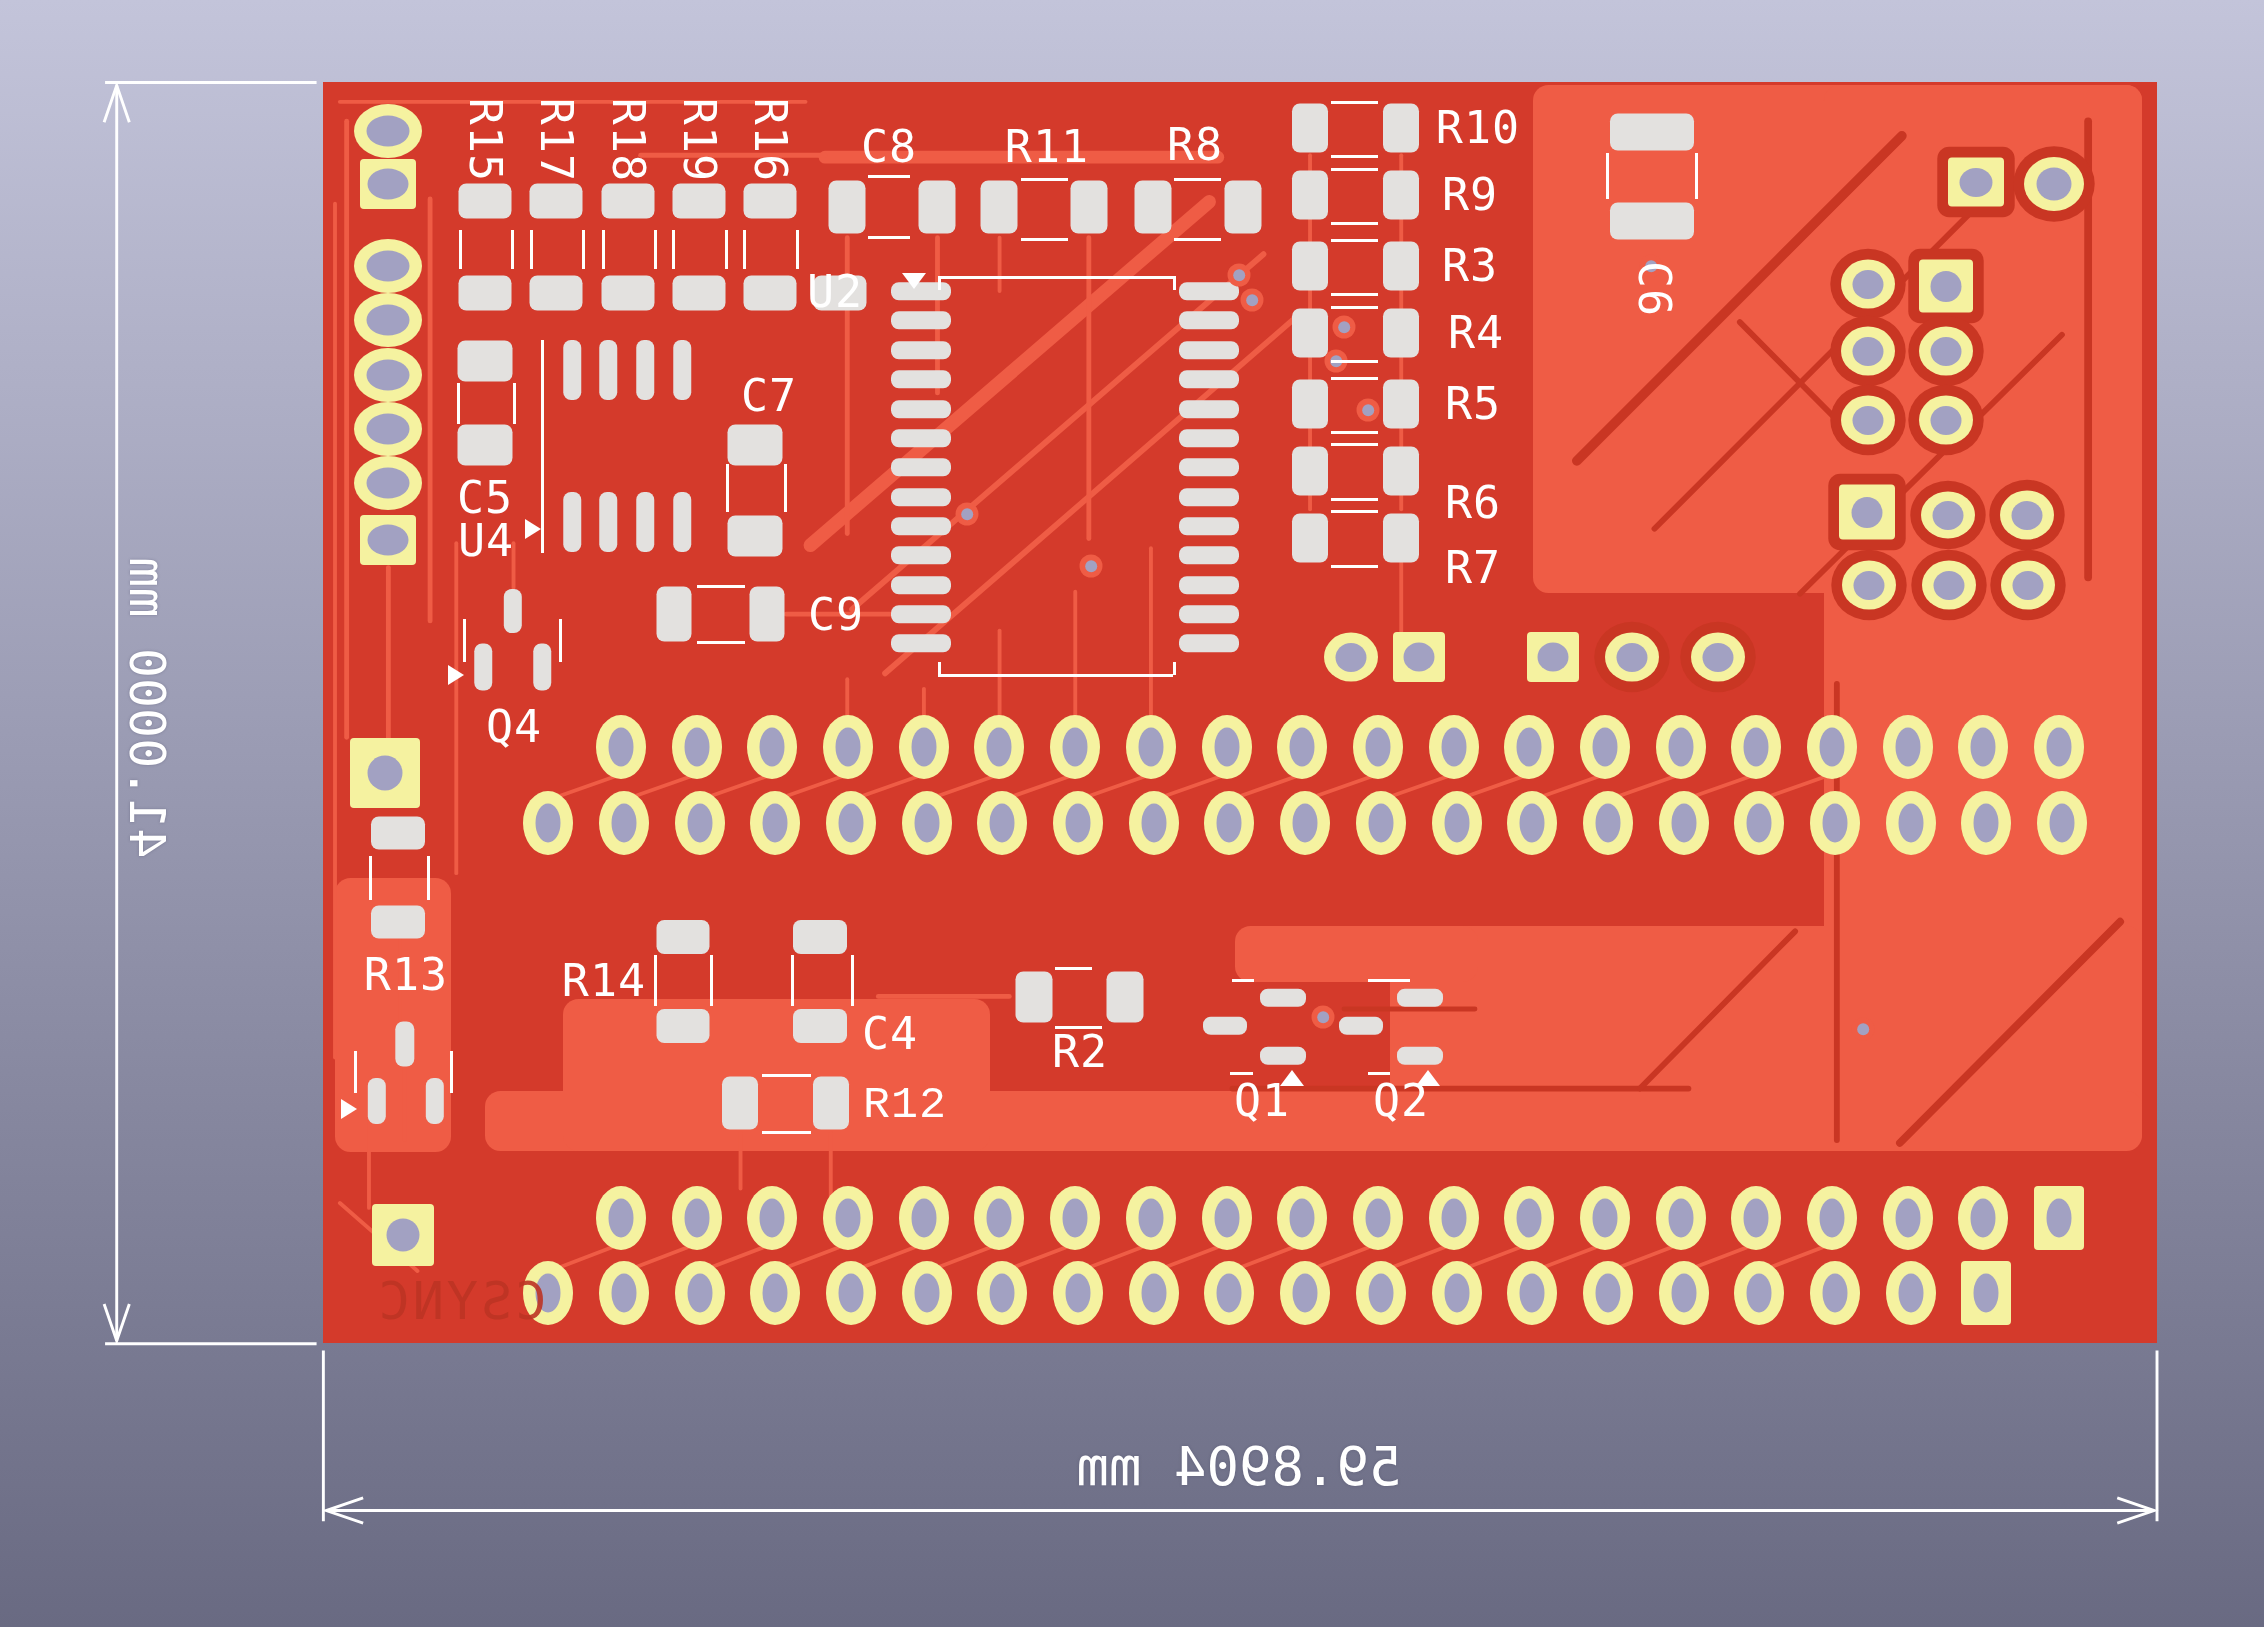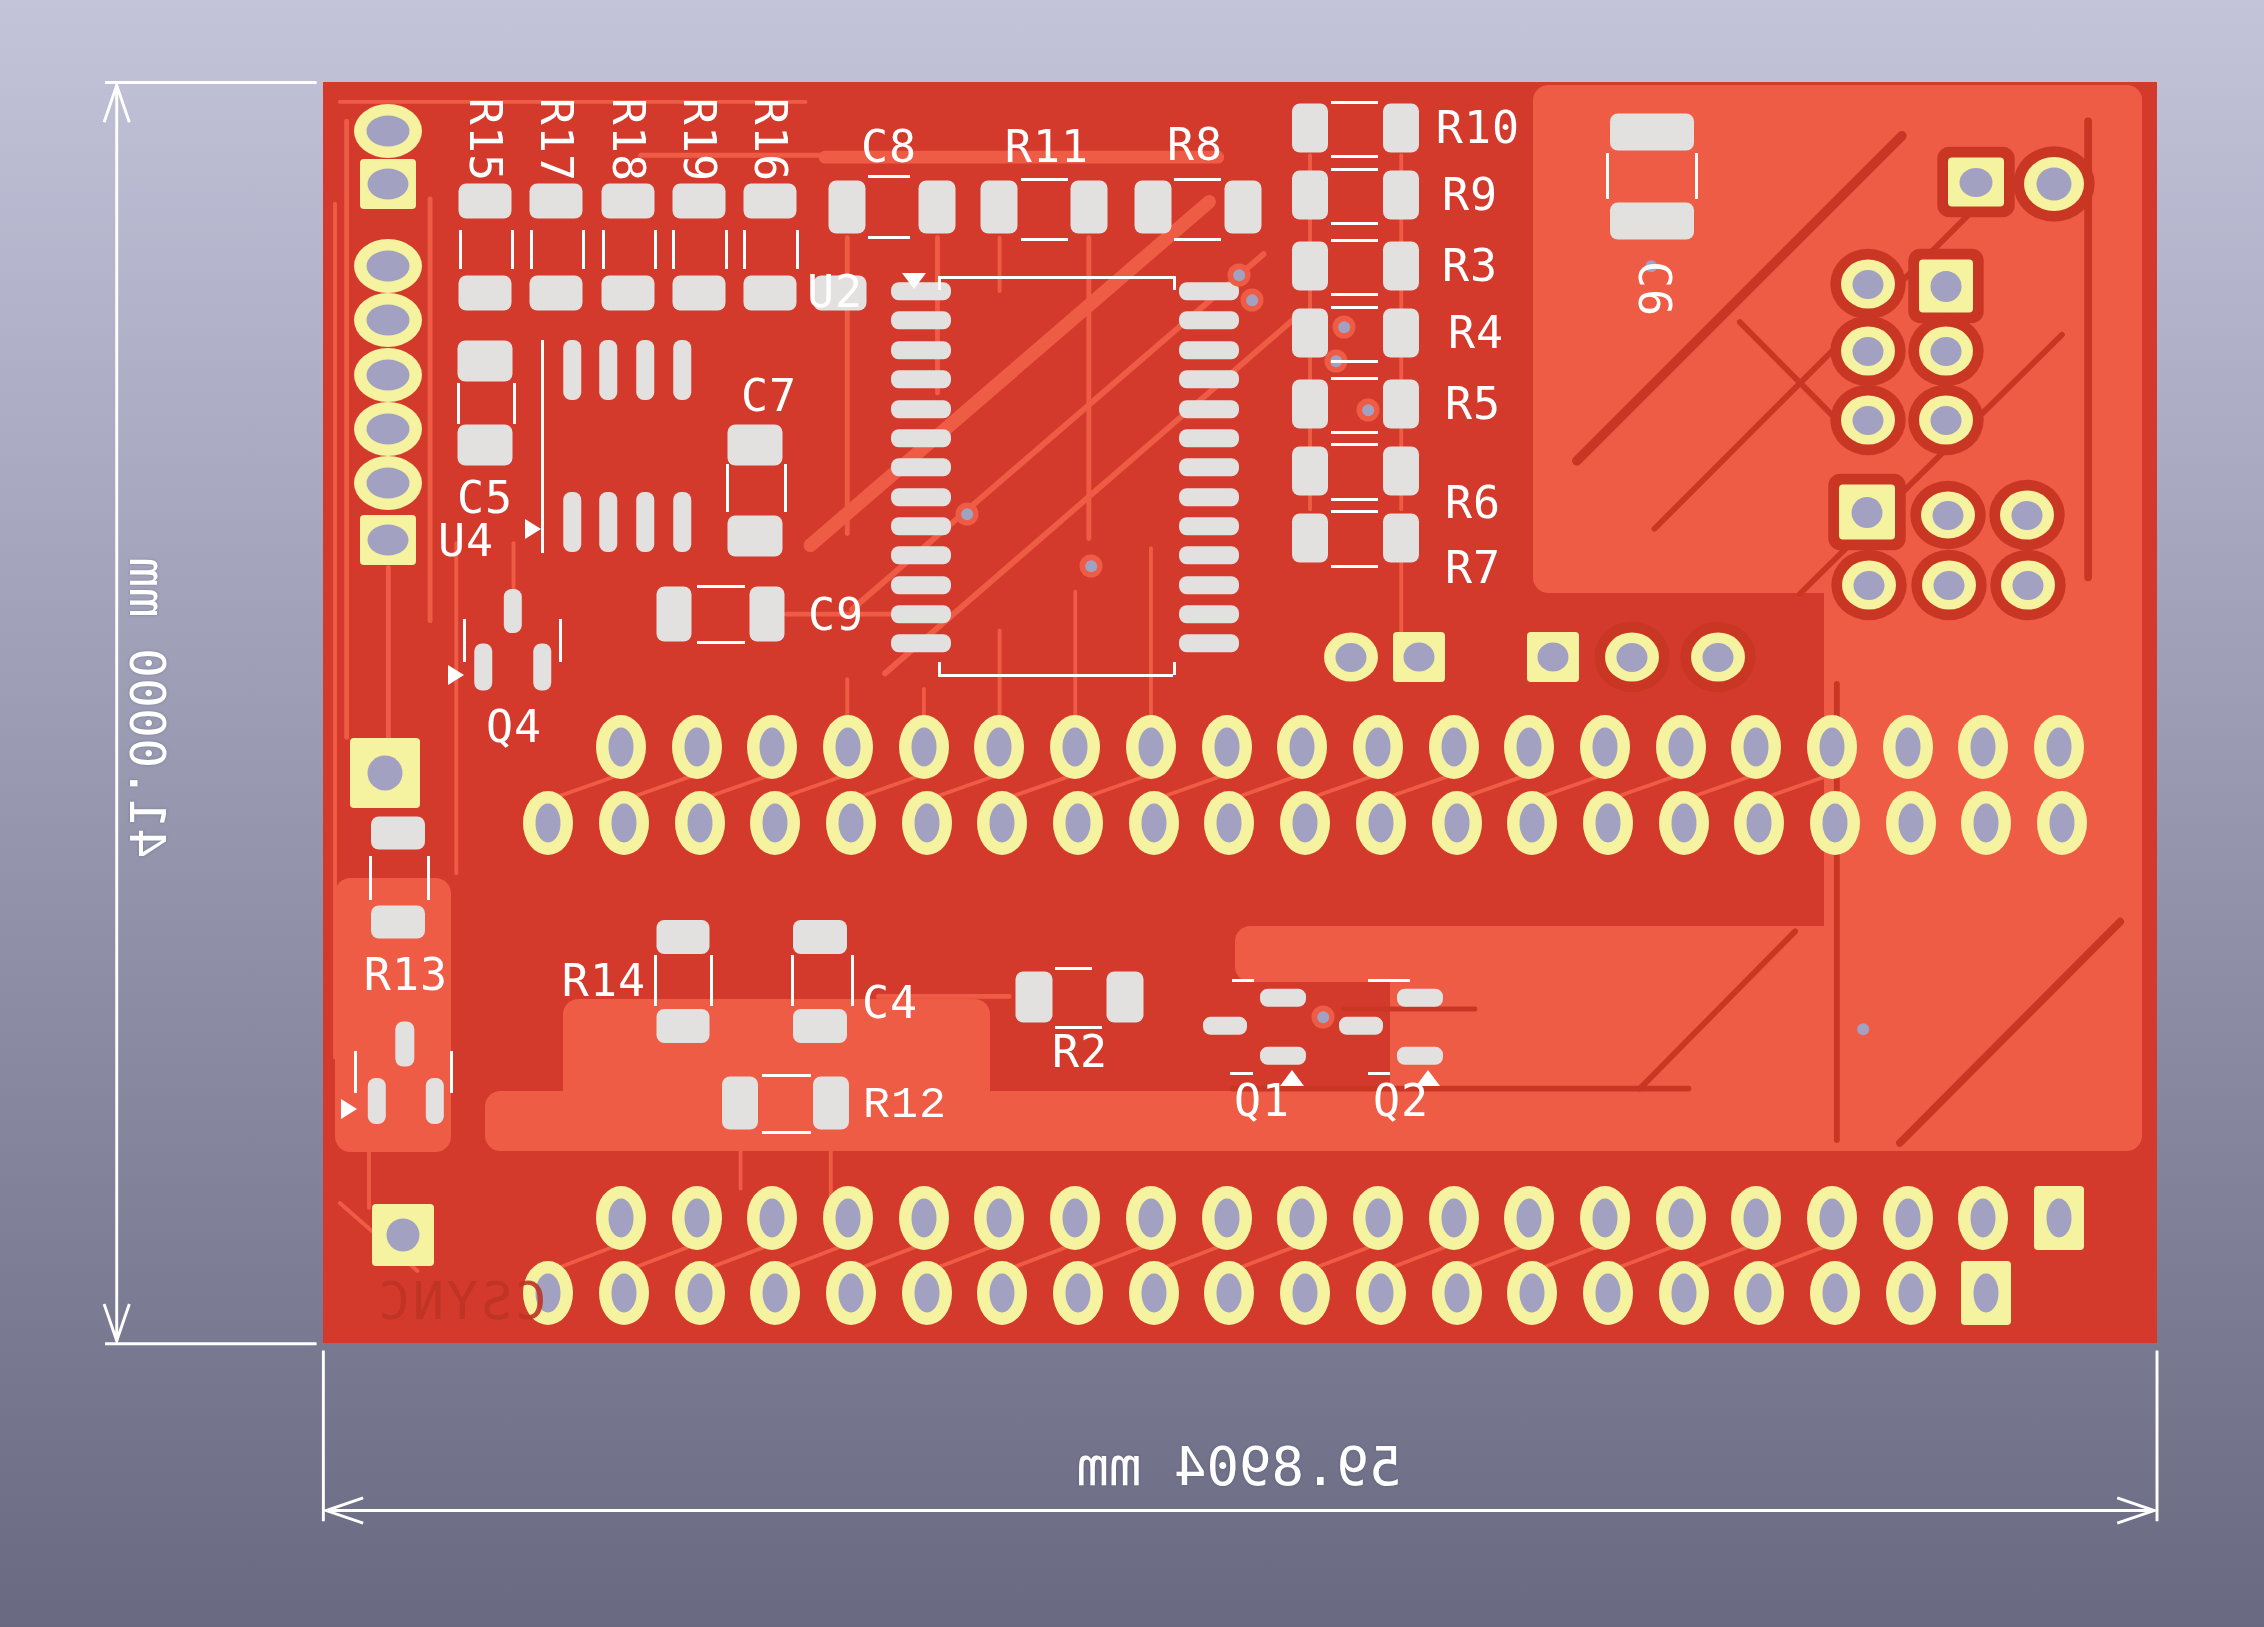--- a/index.html
+++ b/index.html
@@ -687,26 +687,26 @@
       <div class="silk" style="left: 1470px; top: 194px;">R9</div>
       <div class="silk" style="left: 1470px; top: 265px;">R3</div>
       <div class="silk" style="left: 1476px; top: 332px;">R4</div>
       <div class="silk" style="left: 1473px; top: 403px;">R5</div>
       <div class="silk" style="left: 1473px; top: 470px; margin-top: 32px;">R6</div>
       <div class="silk" style="left: 1473px; top: 567px;">R7</div>
       <div class="silk v" style="left: 1654px; top: 289px;">C6</div>
       <div class="silk" style="left: 835px; top: 291px;">U2</div>
       <div class="silk" style="left: 769px; top: 395px;">C7</div>
       <div class="silk" style="left: 485px; top: 497px;">C5</div>
-      <div class="silk" style="left: 466px; top: 540px;">U4</div>
+      <div class="silk" style="left: 486px; top: 540px;">U4</div>
       <div class="silk" style="left: 836px; top: 614px;">C9</div>
       <div class="silk" style="left: 514px; top: 726px;">Q4</div>
       <div class="silk" style="left: 406px; top: 974px;">R13</div>
       <div class="silk" style="left: 604px; top: 980px;">R14</div>
-      <div class="silk" style="left: 890px; top: 1002px;">C4</div>
+      <div class="silk" style="left: 890px; top: 1033px;">C4</div>
       <div class="silk" style="left: 905px; top: 1105px; font-family: Liberation Mono, monospace;">R12</div>
       <div class="silk" style="left: 1080px; top: 1051px;">R2</div>
       <div class="silk" style="left: 1262px; top: 1100px;">Q1</div>
       <div class="silk" style="left: 1401px; top: 1100px;">Q2</div>
       <div class="ghost" style="left: 461px; top: 1301px;">CSYNC</div>
     </div>
 
   <svg id="dim-svg" viewBox="0 0 2334 1677" width="2265" height="1627">
     <line x1="120" y1="88" x2="120" y2="1382"></line>
     <path d="M107 126 L120 88 L133 126"></path>

